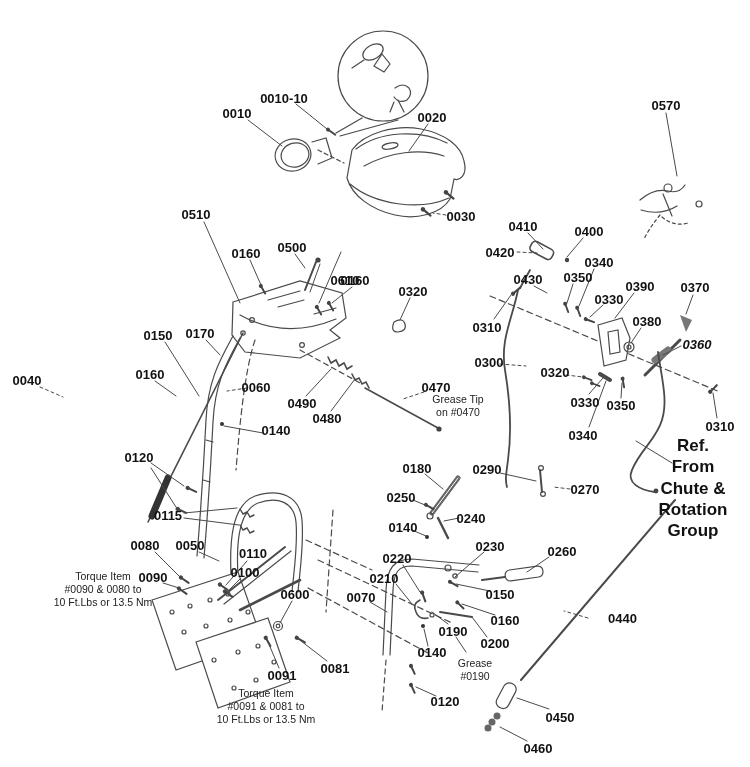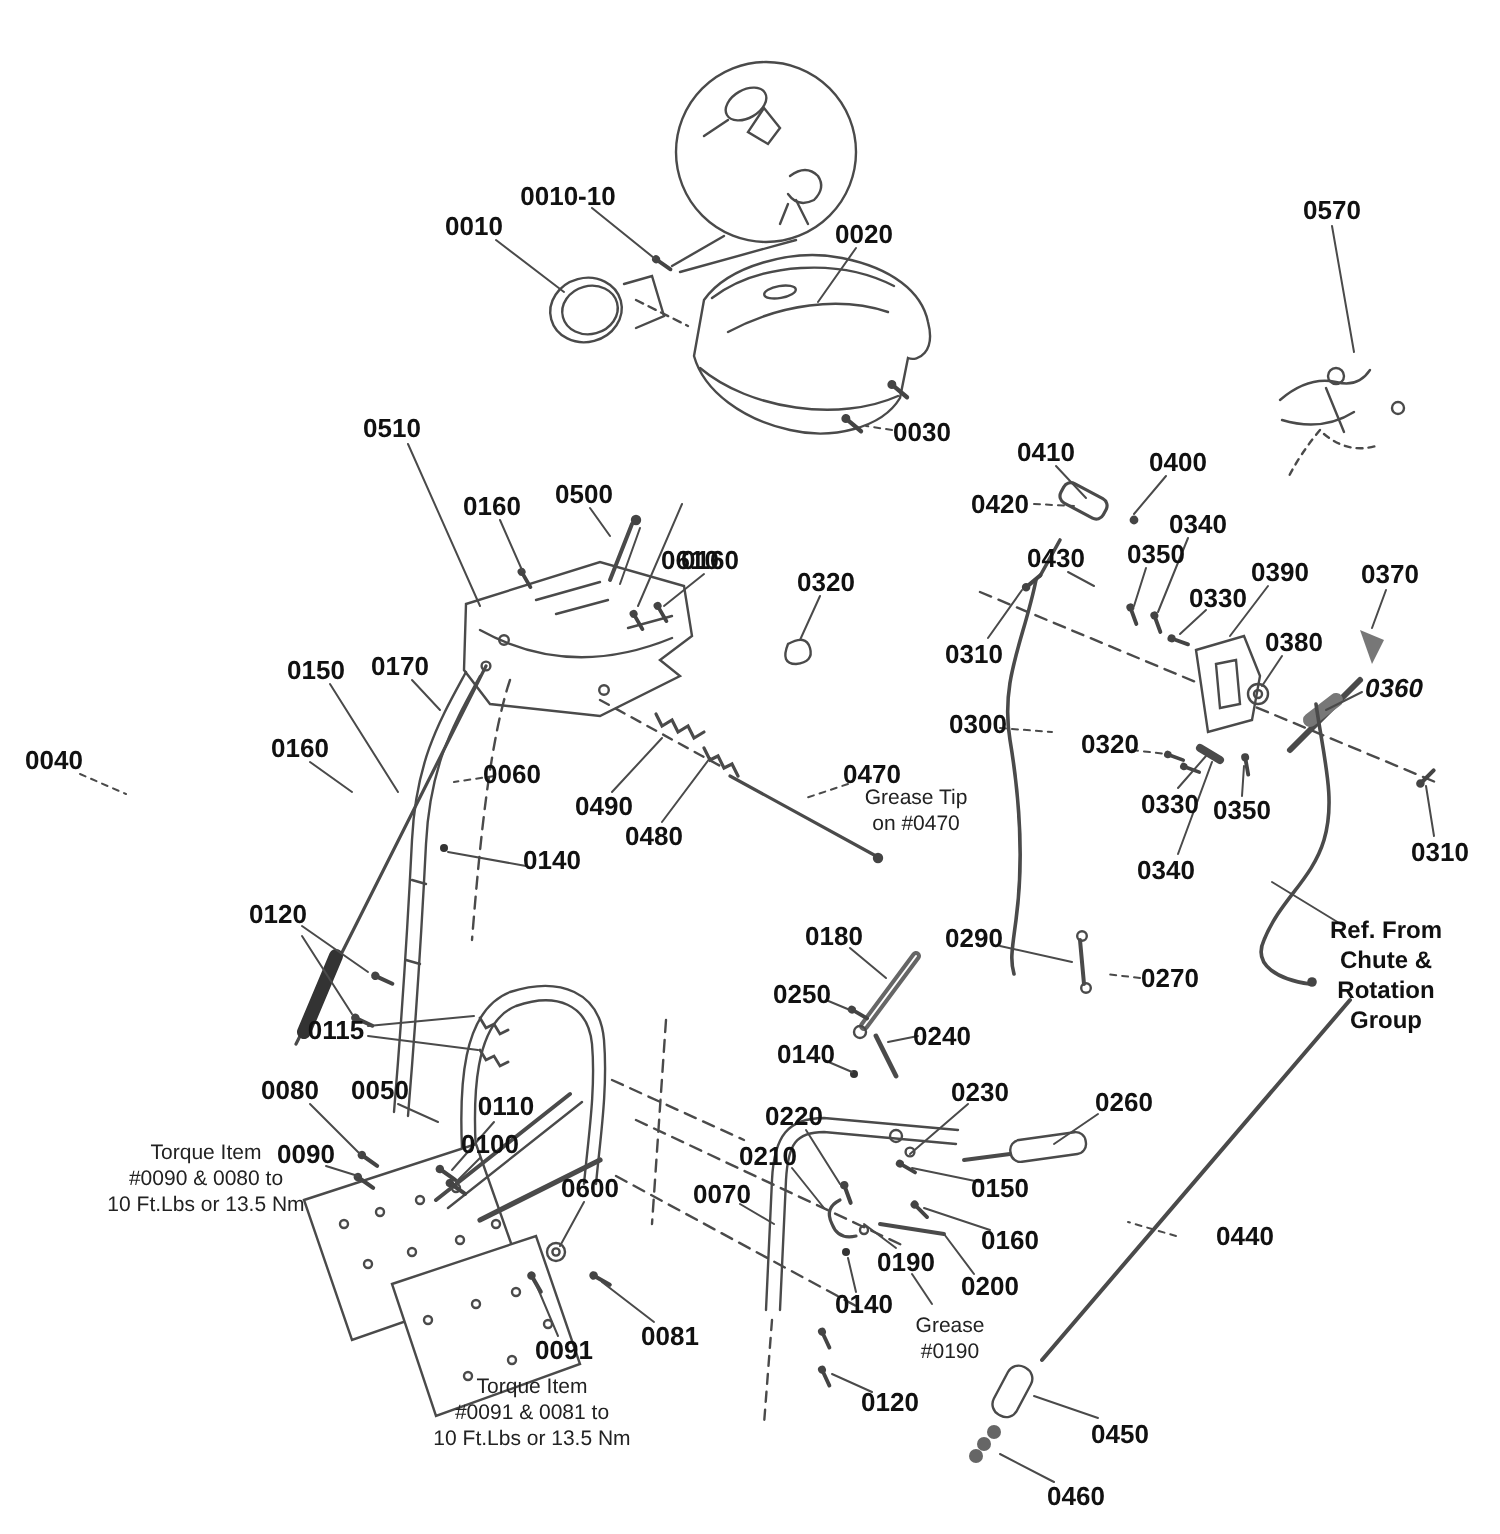--- a/index.html
+++ b/index.html
@@ -3,21 +3,21 @@
 <meta charset="utf-8">
 <style>
   html,body{margin:0;padding:0;background:#fff;}
   .stage{position:relative;width:750px;height:767px;background:#fff;overflow:hidden;
          font-family:"Liberation Sans",sans-serif;}
   .art{position:absolute;left:0;top:0;}
   .callout{position:absolute;transform:translate(-50%,-50%);font-weight:bold;
            font-size:13px;color:#111;letter-spacing:0px;white-space:nowrap;}
   .note{position:absolute;transform:translate(-50%,-50%);font-size:10.5px;color:#222;
         text-align:center;white-space:pre-line;line-height:1.25;}
-  .note.bold{font-weight:bold;font-size:12px;color:#111;}
+  .note.bold{font-weight:bold;font-size:17px;color:#111;}
   .watermark{position:absolute;transform:translate(-50%,-50%);font-size:34px;font-weight:bold;
              color:rgba(140,140,140,0.38);white-space:nowrap;letter-spacing:-1px;}
 </style>
 </head>
 <body>
 
 <div class="stage">
 
   <svg class="art" width="750" height="767" viewBox="0 0 750 767" fill="none" stroke="#4a4a4a" stroke-width="1.2" stroke-linecap="round">
     <defs>

